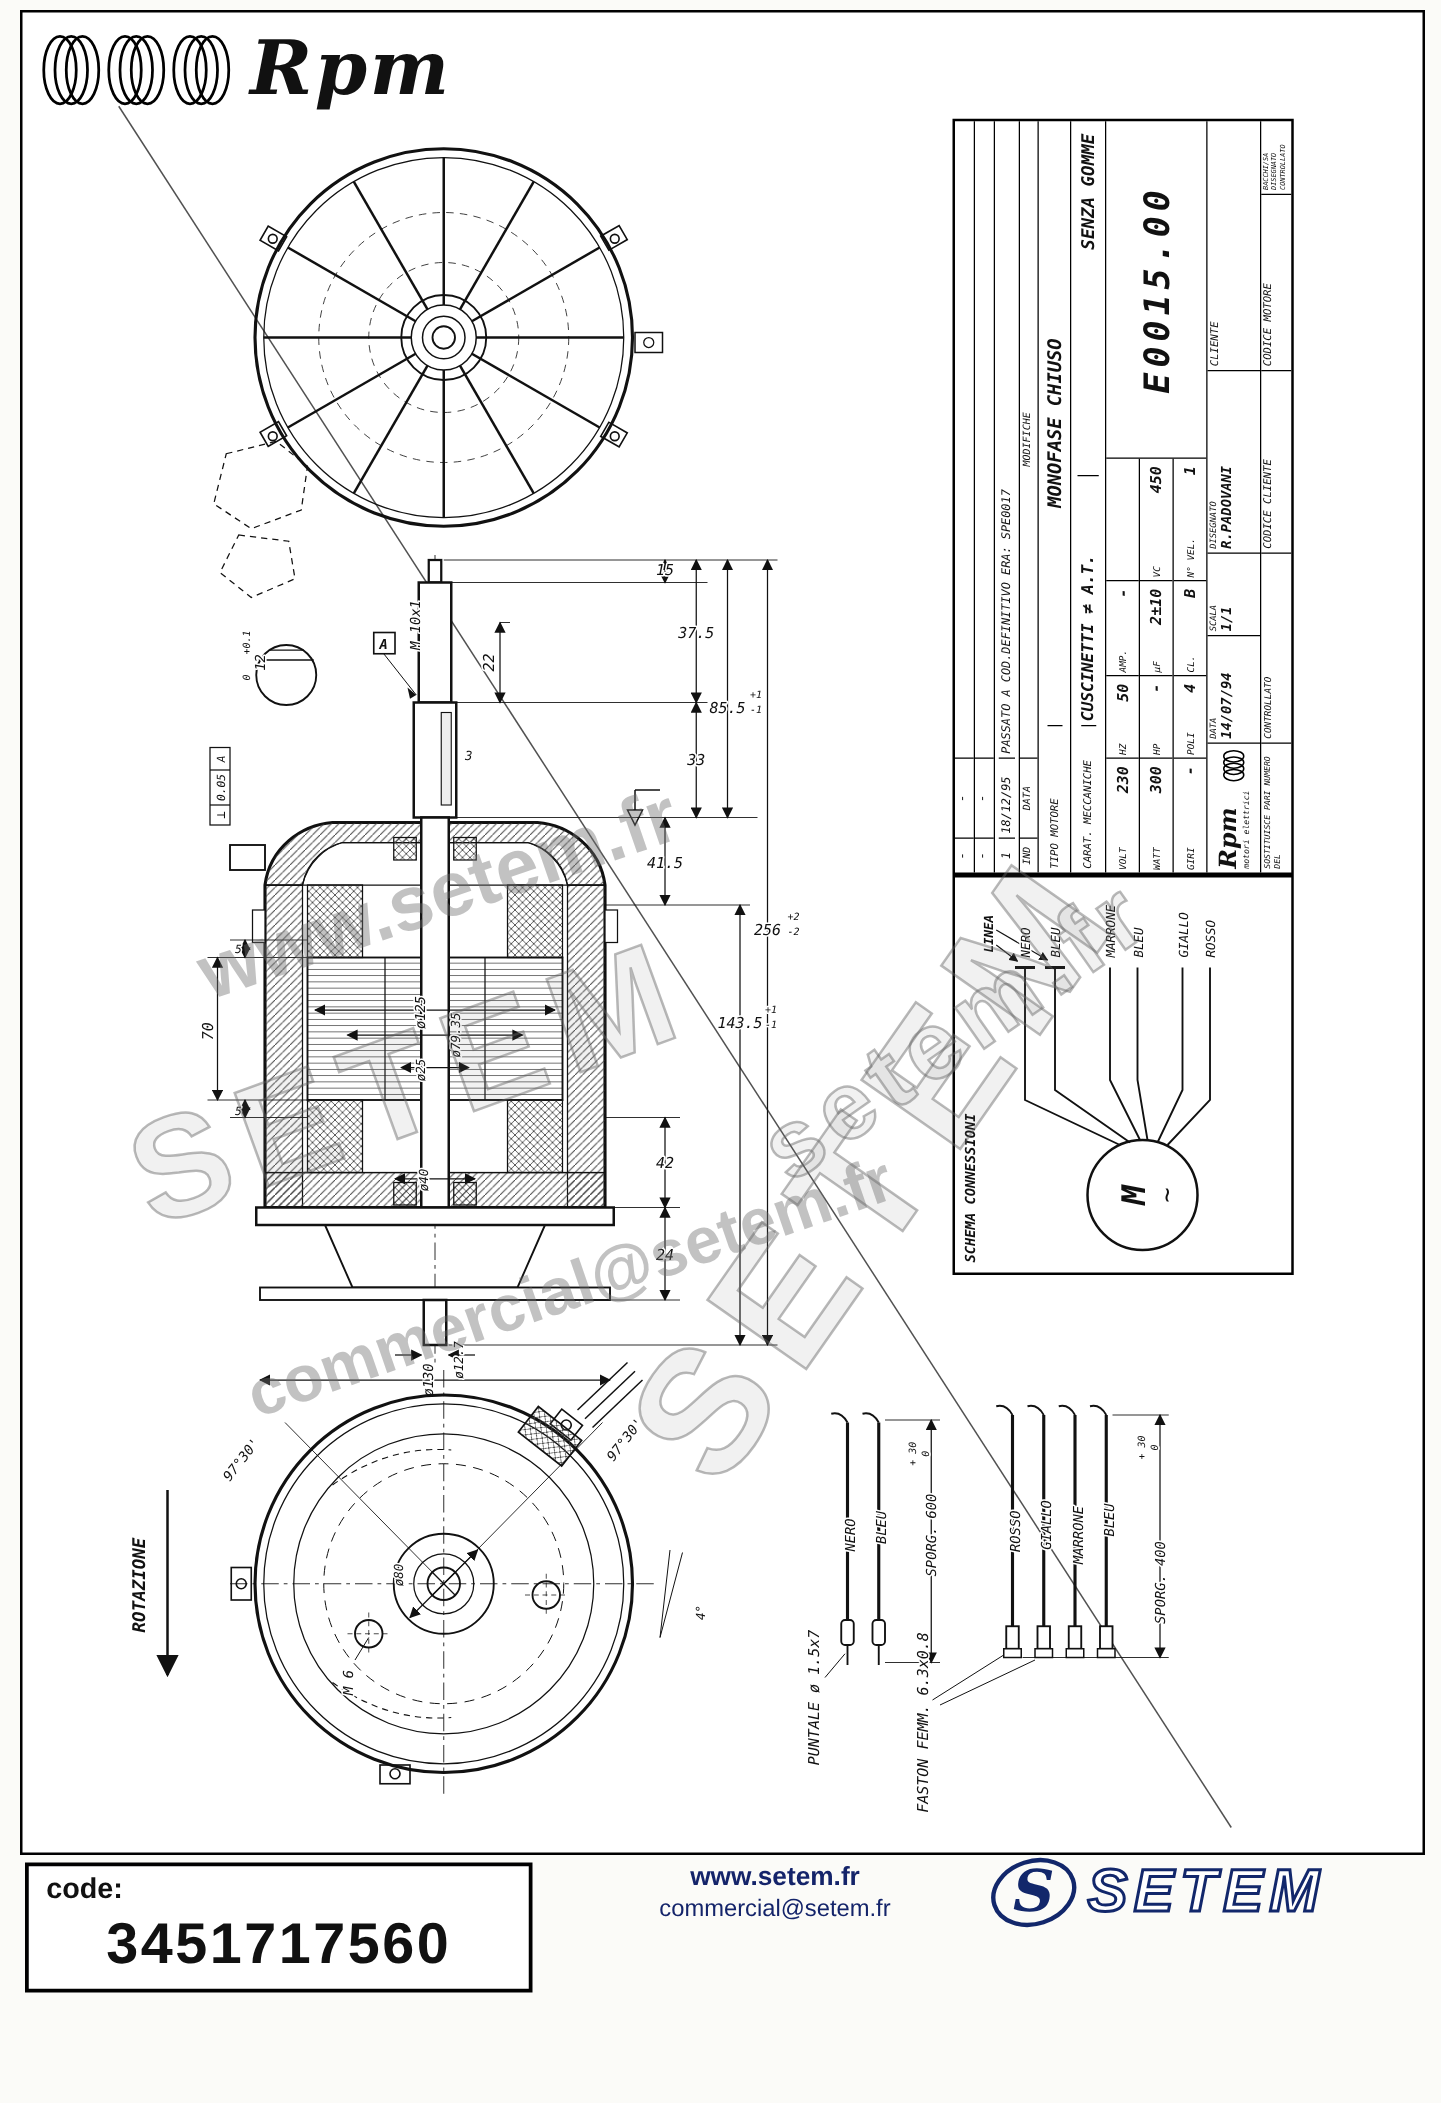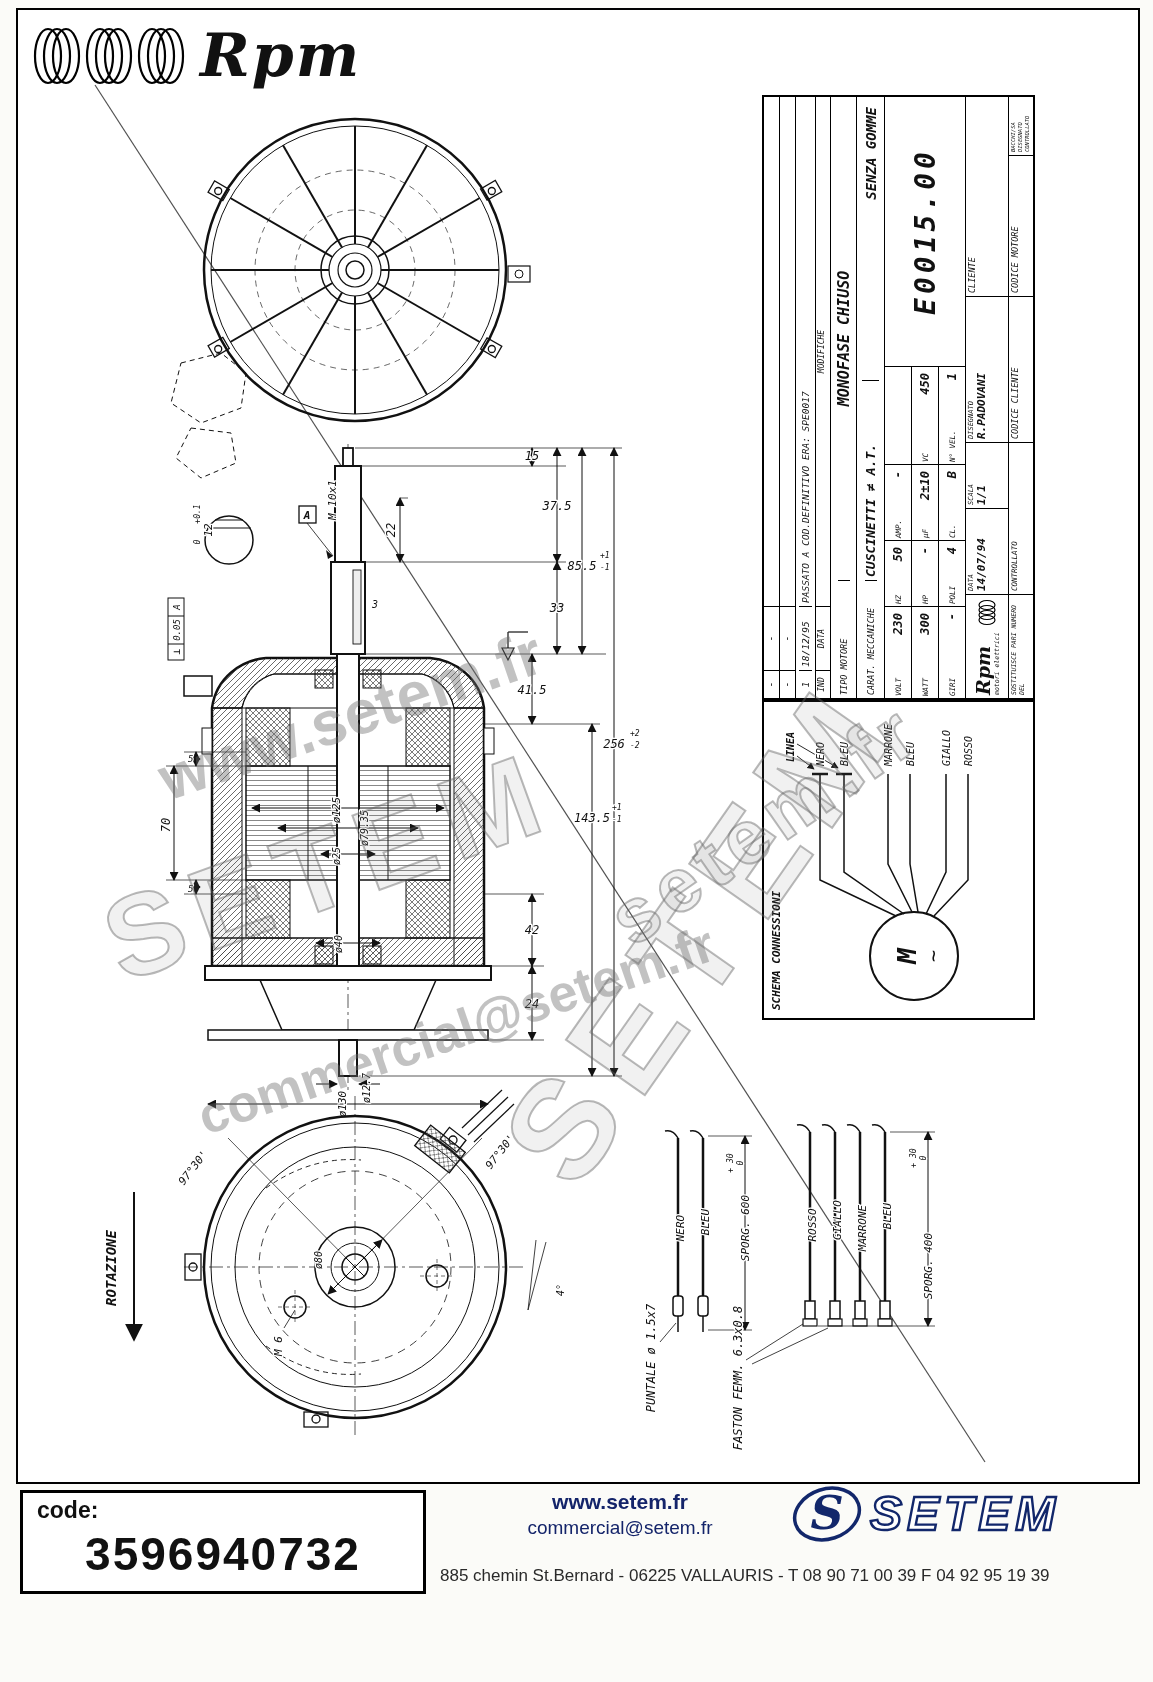--- a/index.html
+++ b/index.html
@@ -562,27 +562,26 @@
   </div>
 
   <div class="wm wm-fill" style="left:150px;top:680px;font-size:62px;transform:rotate(-19deg);">www.setem.fr</div>
   <div class="wm wm-outline" style="left:95px;top:800px;font-size:115px;letter-spacing:14px;transform:rotate(-20deg);">SETEM</div>
   <div class="wm wm-fill" style="left:185px;top:1000px;font-size:52px;transform:rotate(-19deg);">commercial@setem.fr</div>
   <div class="wm wm-outline" style="left:585px;top:780px;font-size:76px;letter-spacing:8px;transform:rotate(-35deg);">setem.fr</div>
   <div class="wm wm-outline" style="left:470px;top:1120px;font-size:140px;letter-spacing:18px;transform:rotate(-55deg);transform-origin:0 0;">SETEM</div>
 
   <div id="codebox">
     <div class="code-label">code:</div>
-    <div class="code-value">3596940732</div>
+    <div class="code-value">3451717560</div>
   </div>
   <div id="contact">
     <div class="site">www.setem.fr</div>
     <div class="email">commercial@setem.fr</div>
   </div>
   <div id="setemlogo">
     <svg width="74" height="70" viewBox="0 0 74 70">
       <ellipse cx="37" cy="36" rx="33" ry="25" fill="none" stroke="#12276b" stroke-width="3.5" transform="rotate(-18 37 36)"></ellipse>
       <text x="37" y="51" text-anchor="middle" style="font-family:'DejaVu Serif',serif;font-size:46px;font-style:italic;font-weight:bold;" fill="#12276b">S</text>
     </svg>
     <span class="setem-text">SETEM</span>
   </div>
-  <div id="address">885 chemin St.Bernard  -  06225 VALLAURIS  -  T 08 90 71 00 39   F 04 92 95 19 39</div>
 </div>
 
 </body></html>

